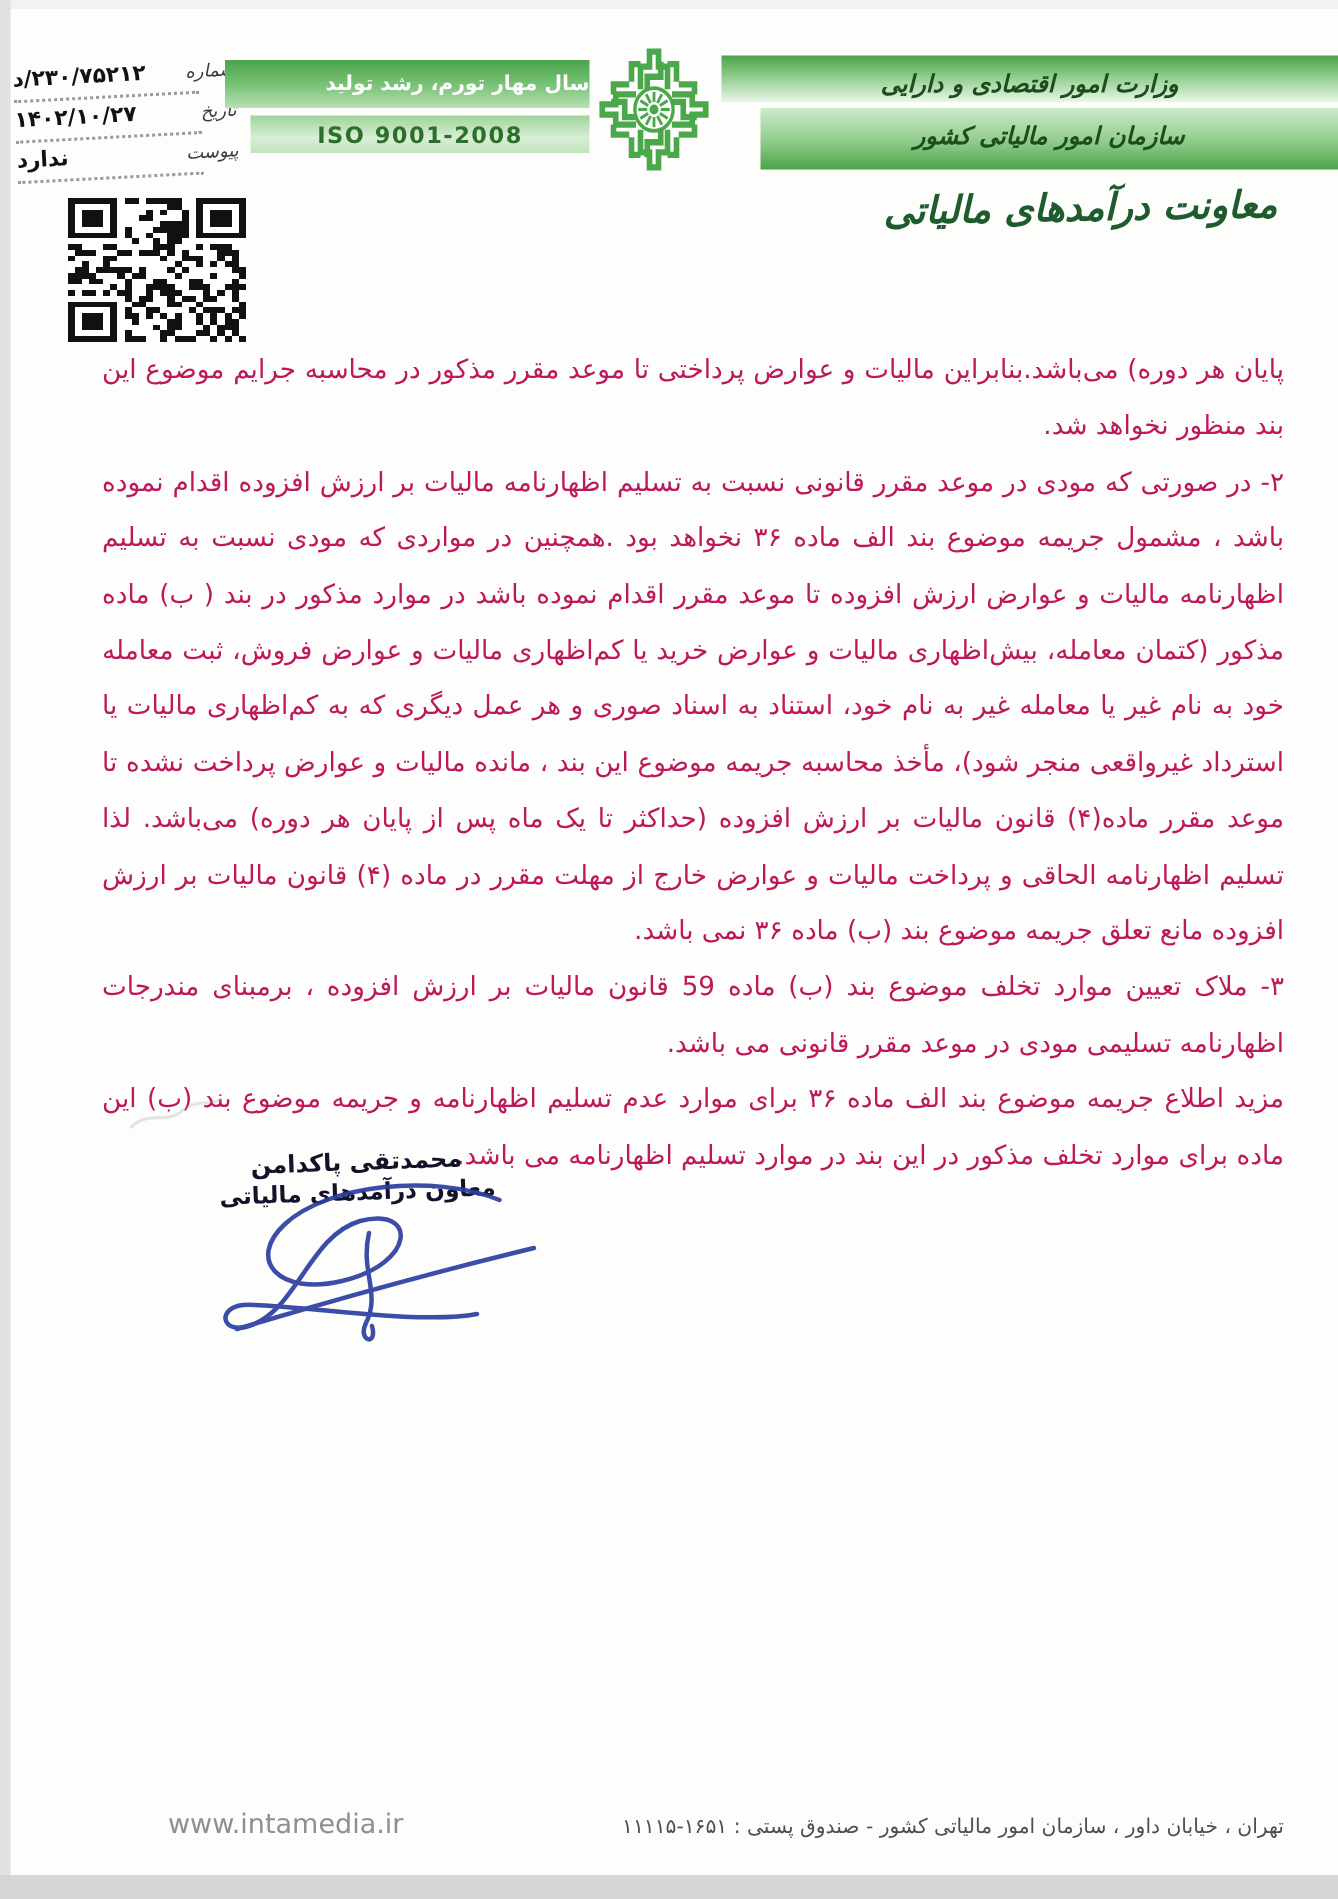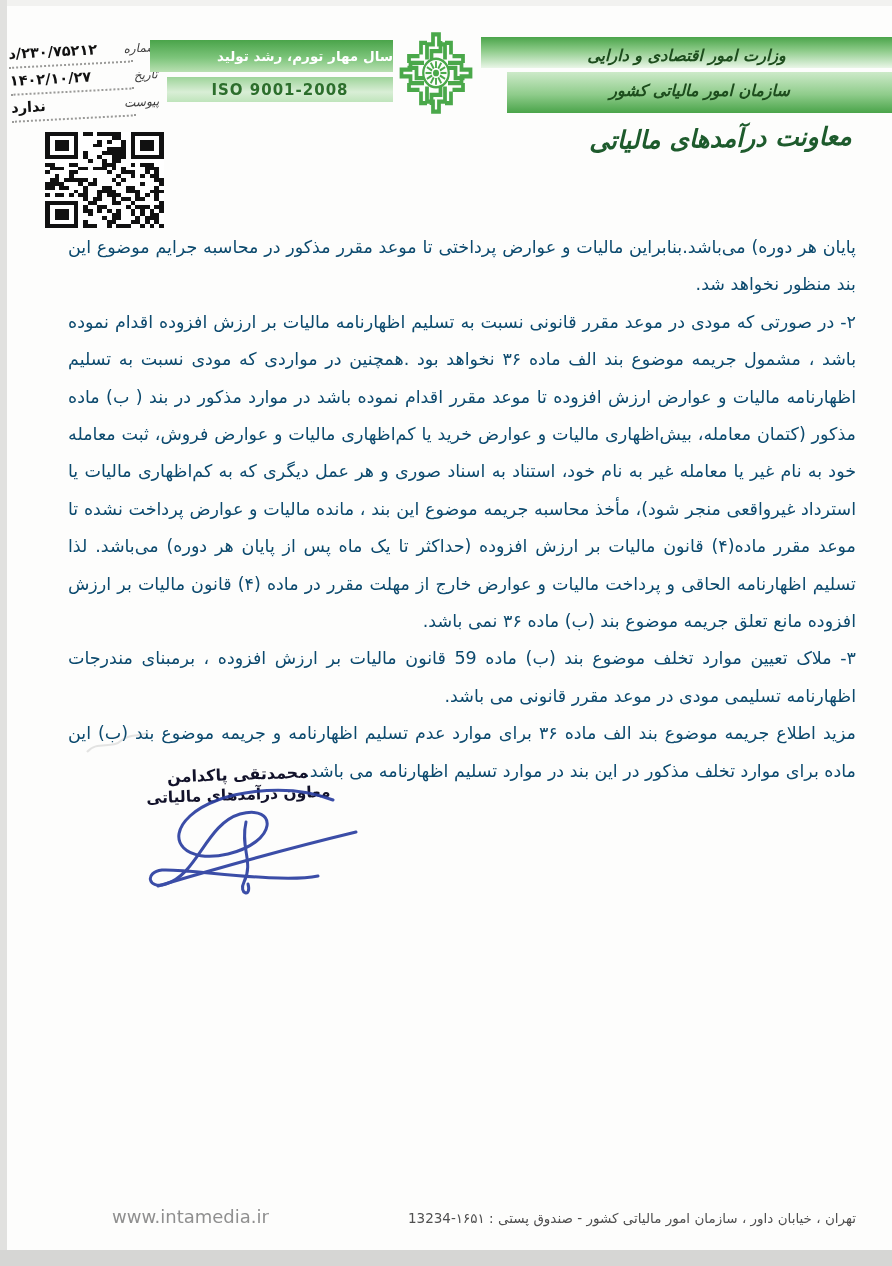--- a/index.html
+++ b/index.html
@@ -44,21 +44,21 @@
 
   
   .deputy{position:absolute;right:40px;top:124px;direction:rtl;color:#1e5b2d;
     font-size:25px;font-weight:bold;font-style:italic;transform:rotate(-1deg);}
 
   
   .qr{position:absolute;left:45px;top:132px;width:119px;height:96px;}
 
   
   .body-text{position:absolute;top:229px;right:36px;left:68px;direction:rtl;
-    text-align:justify;font-size:17.5px;line-height:37.4px;color:#0c4a6e;}
+    text-align:justify;font-size:17.5px;line-height:37.4px;color:#be185d;}
   .body-text p{margin:0;}
 
   
   .sig-text{position:absolute;left:138px;top:764px;width:200px;text-align:center;
     transform:rotate(-2deg);color:#12122a;direction:rtl;}
   .sig-name{font-size:16px;font-weight:bold;line-height:21px;}
   .sig-title{font-size:15.5px;font-weight:bold;line-height:21px;}
   .sig-scribble{position:absolute;left:128px;top:788px;width:240px;height:118px;}
   .smudge{position:absolute;left:82px;top:722px;width:70px;height:40px;opacity:.22;}
 
@@ -378,14 +378,14 @@
   </div>
   <svg class="sig-scribble" viewBox="0 0 240 118">
     <g stroke="#2b3fa0" stroke-width="3" fill="none" stroke-linecap="round" opacity="0.92">
       <path d="M205,12 C160,-6 90,2 62,28 C36,52 58,76 100,66 C150,54 150,16 112,26 C78,36 70,86 38,96 C20,102 16,84 34,82 C58,80 150,96 190,88"></path>
       <path d="M30,98 C90,80 170,58 228,44"></path>
       <path d="M118,34 C112,60 126,74 116,94 C110,106 124,110 120,96"></path>
     </g>
   </svg>
 
   <div class="footer-site">www.intamedia.ir</div>
-  <div class="footer-address">تهران ، خیابان داور ، سازمان امور مالیاتی کشور - صندوق پستی : ۱۶۵۱-13234</div>
+  <div class="footer-address">تهران ، خیابان داور ، سازمان امور مالیاتی کشور - صندوق پستی : ۱۶۵۱-۱۱۱۱۵</div>
 </div>
 
 </body></html>

